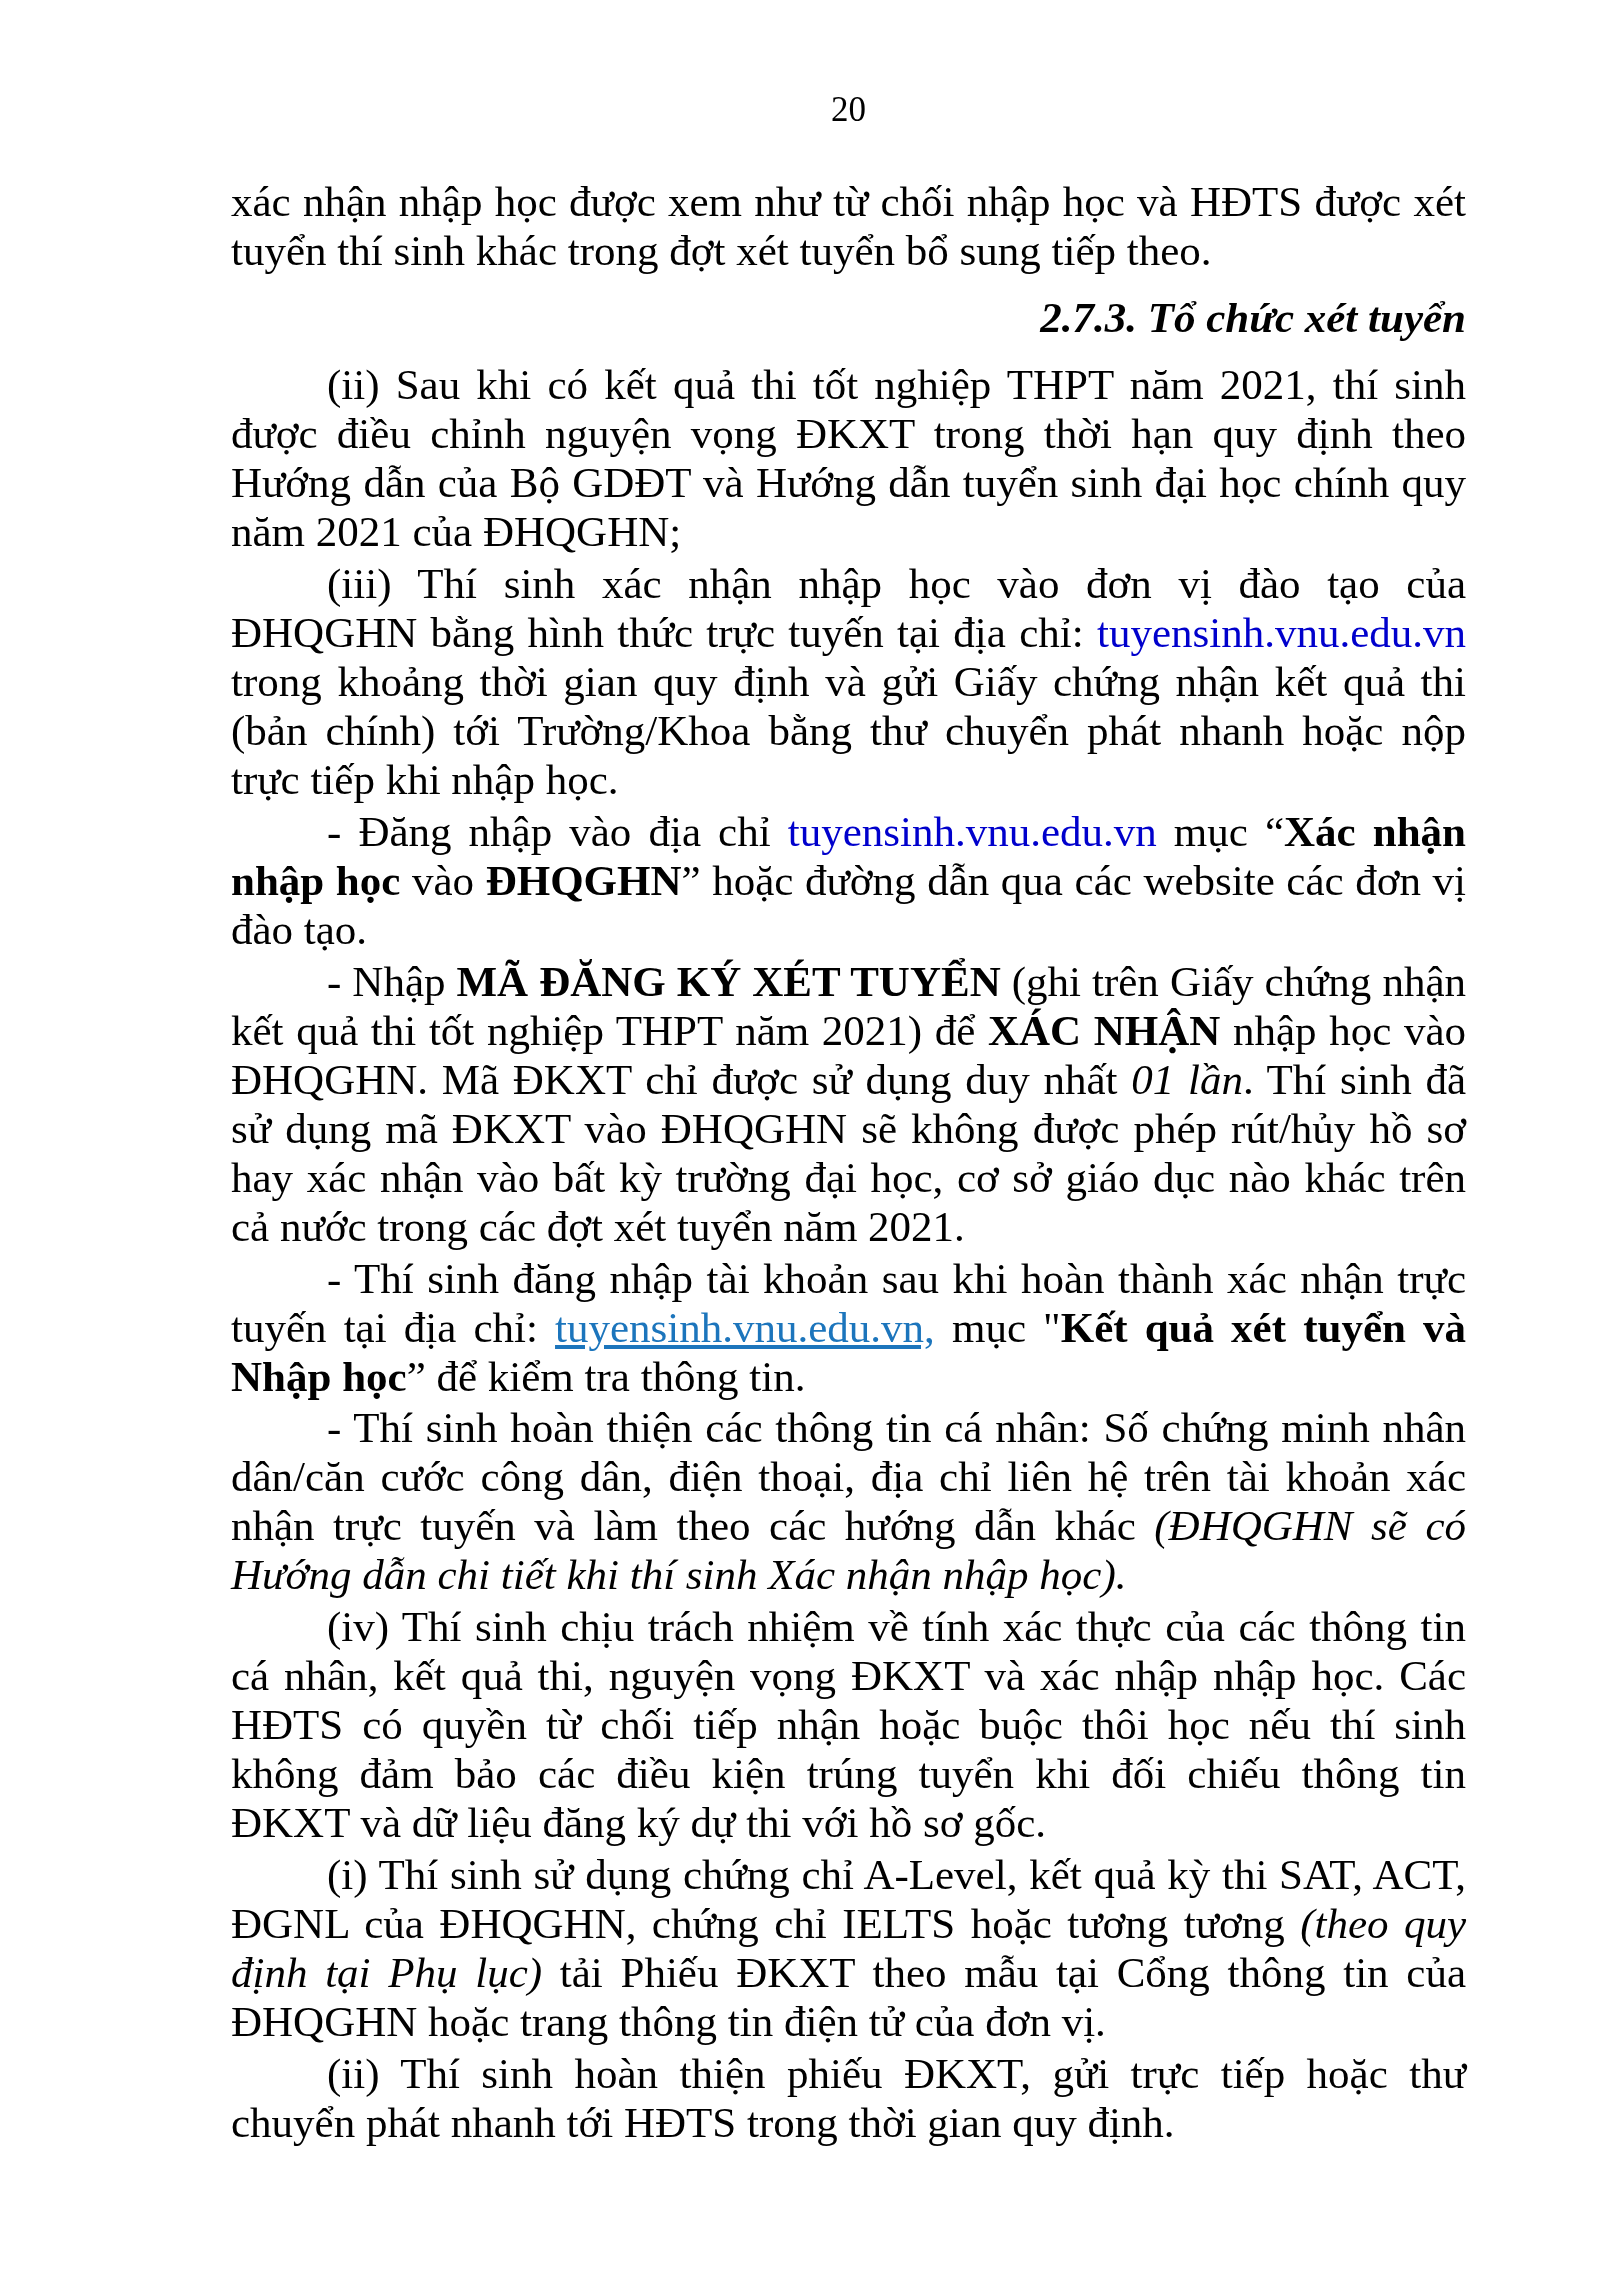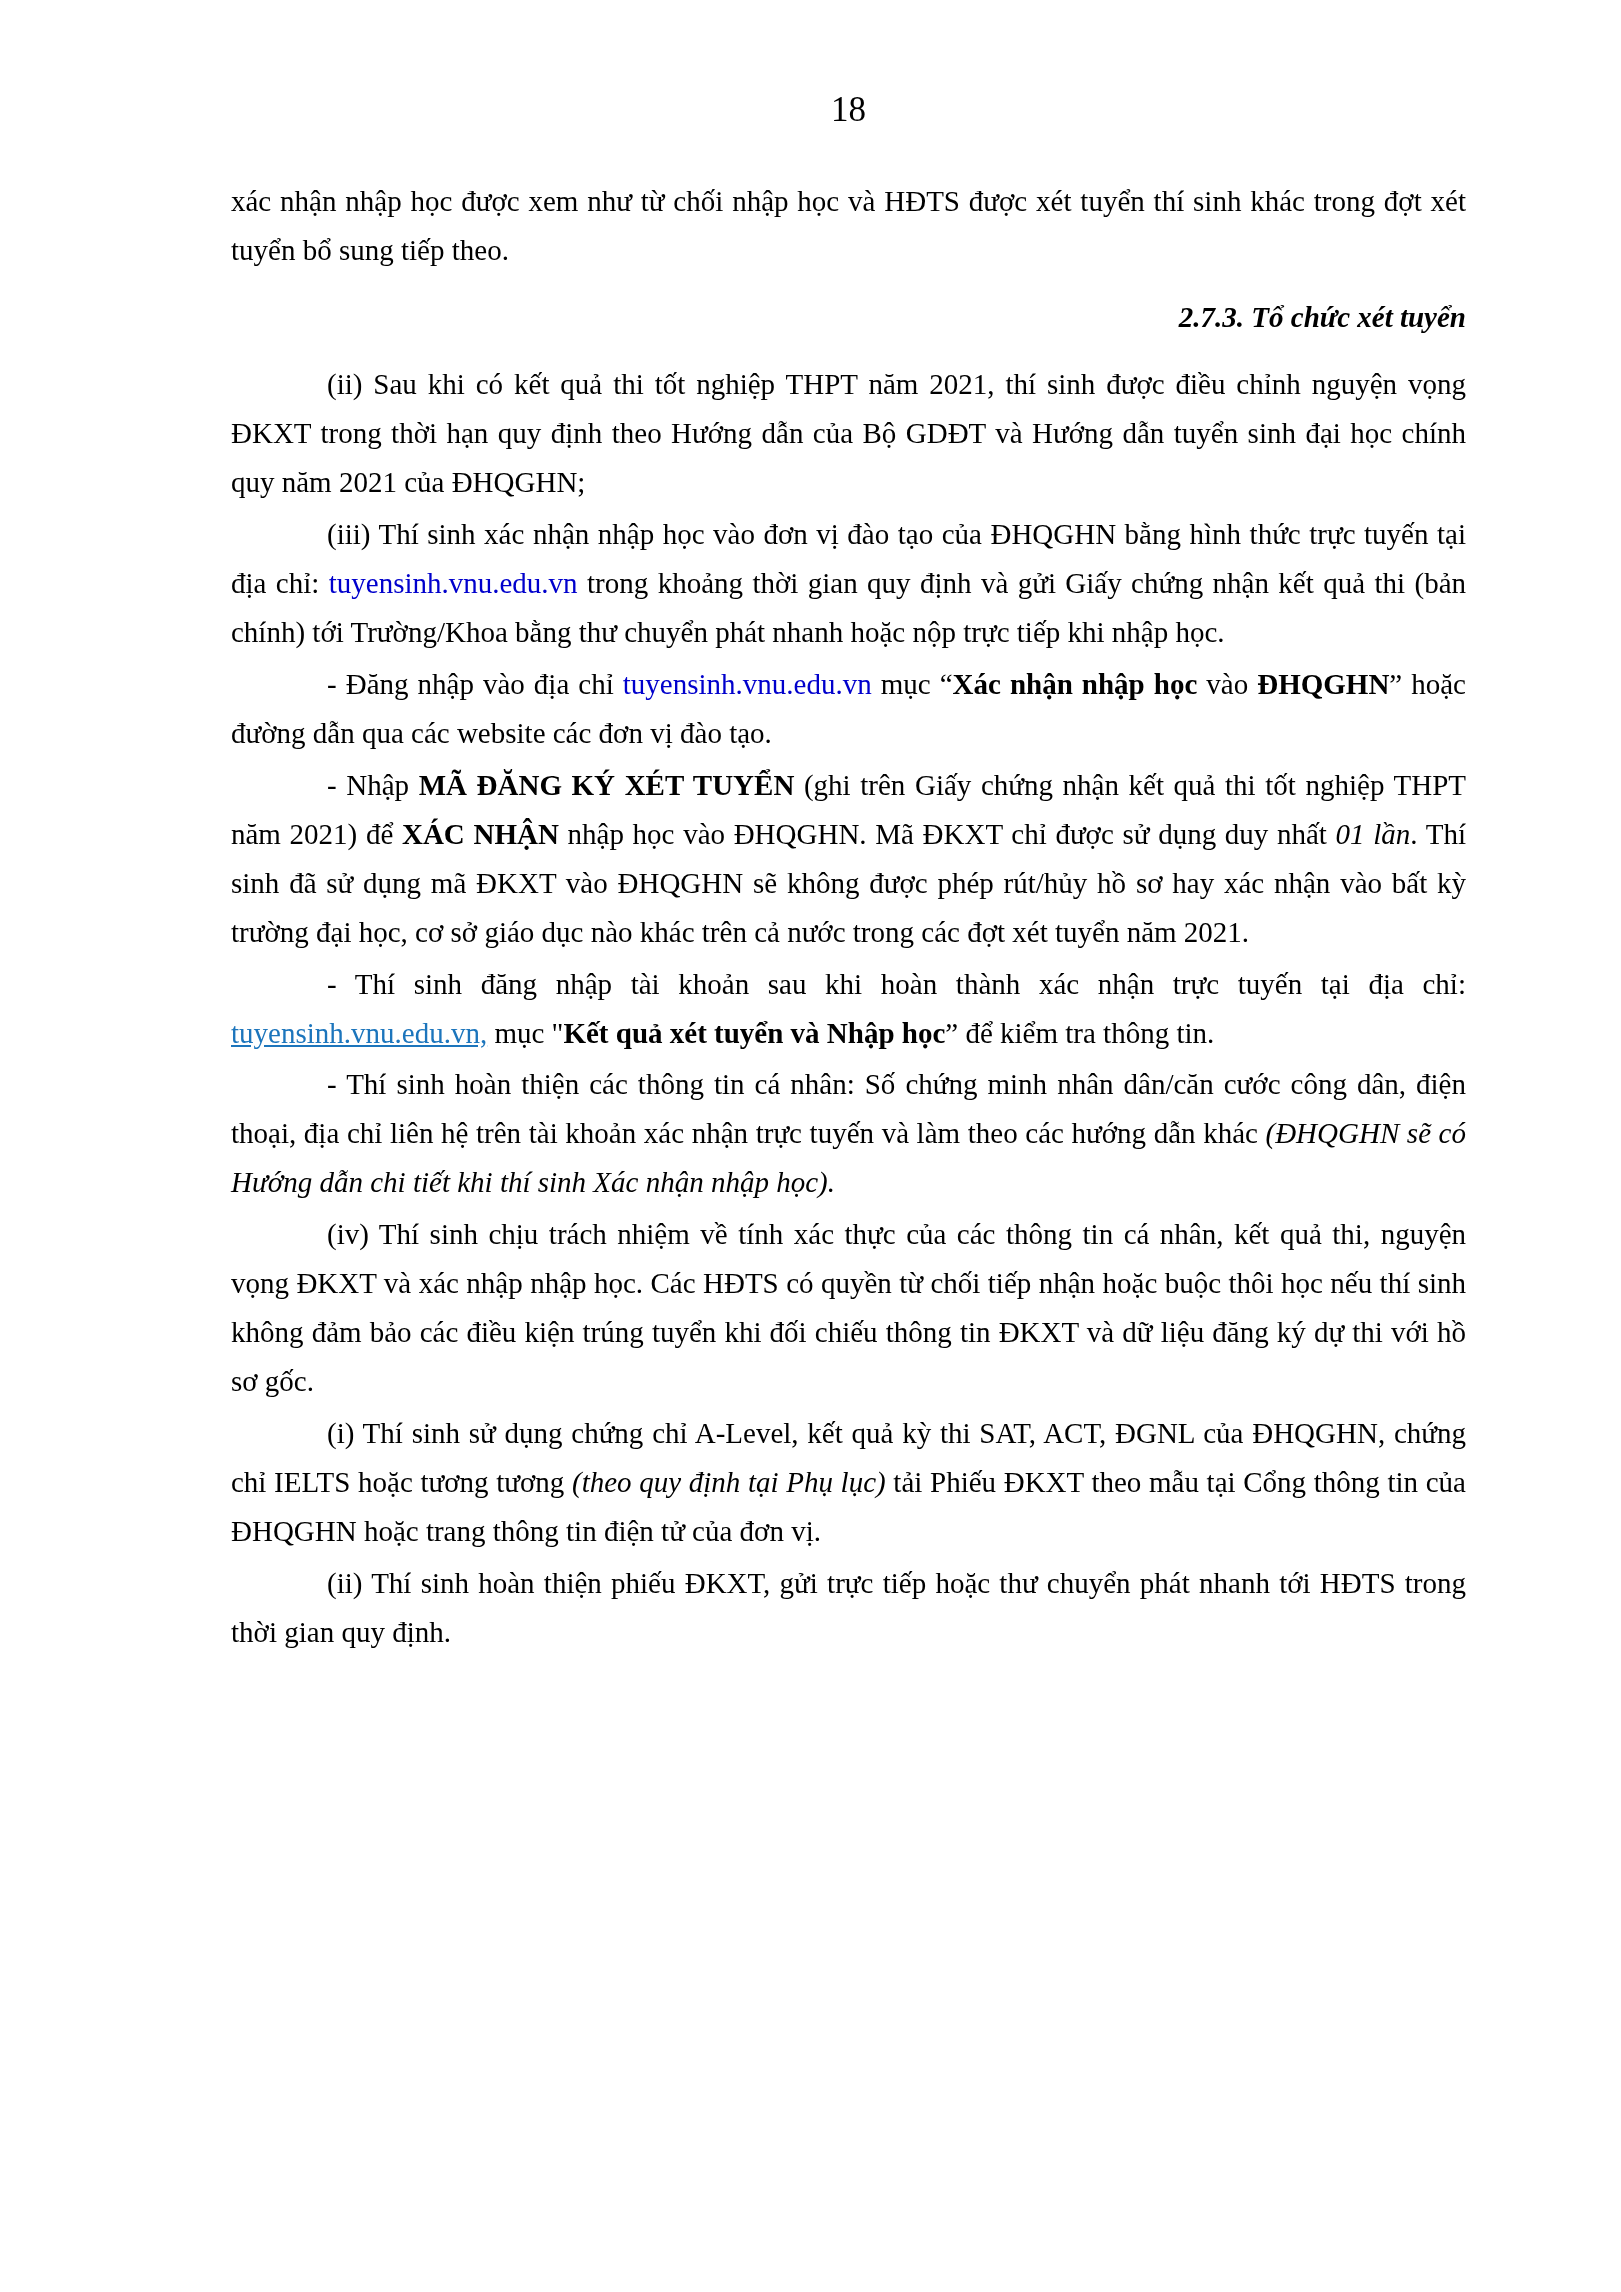--- a/index.html
+++ b/index.html
@@ -18,21 +18,21 @@
     padding: 86px 155px 0 231px;
     box-sizing: border-box;
   }
   .page-number {
     text-align: center;
     font-size: 35px;
     line-height: 48px;
   }
   .doc-body {
     margin-top: 43px;
-    font-size: 29px;
+    font-size: 43px;
     line-height: 49px;
     text-align: justify;
   }
   .para {
     margin: 2.9px 0;
     text-indent: 96px;
   }
   .para.body-flush { text-indent: 0; }
   .para.heading-bold-italic {
     text-indent: 0;
@@ -57,21 +57,21 @@
   a.link2 {
     color: var(--link-secondary, #1c75bc);
     text-decoration: underline;
     cursor: pointer;
   }
 </style>
 </head>
 <body>
 
 <div class="page">
-  <div class="page-number">18</div>
+  <div class="page-number">20</div>
   <div class="doc-body">
       <p class="para body-flush"><span>xác nhận nhập học được xem như từ chối nhập học và HĐTS được xét tuyển thí sinh khác trong đợt xét tuyển bổ sung tiếp theo.</span></p>
       <p class="para heading-bold-italic"><span>2.7.3. Tổ chức xét tuyển</span></p>
       <p class="para body-indent"><span>(ii) Sau khi có kết quả thi tốt nghiệp THPT năm 2021, thí sinh được điều chỉnh nguyện vọng ĐKXT trong thời hạn quy định theo Hướng dẫn của Bộ GDĐT và Hướng dẫn tuyển sinh đại học chính quy năm 2021 của ĐHQGHN;</span></p>
       <p class="para body-indent"><span>(iii) Thí sinh xác nhận nhập học vào đơn vị đào tạo của ĐHQGHN bằng hình thức trực tuyến tại địa chỉ: </span><a class="link">tuyensinh.vnu.edu.vn</a><span> trong khoảng thời gian quy định và gửi Giấy chứng nhận kết quả thi (bản chính) tới Trường/Khoa bằng thư chuyển phát nhanh hoặc nộp trực tiếp khi nhập học.</span></p>
       <p class="para body-indent"><span>- Đăng nhập vào địa chỉ </span><a class="link">tuyensinh.vnu.edu.vn</a><span> mục “</span><span class="b">Xác nhận nhập học</span><span> vào </span><span class="b">ĐHQGHN</span><span>” hoặc đường dẫn qua các website các đơn vị đào tạo.</span></p>
       <p class="para body-indent"><span>- Nhập </span><span class="b">MÃ ĐĂNG KÝ XÉT TUYỂN</span><span> (ghi trên Giấy chứng nhận kết quả thi tốt nghiệp THPT năm 2021) để </span><span class="b">XÁC NHẬN</span><span> nhập học vào ĐHQGHN. Mã ĐKXT chỉ được sử dụng duy nhất </span><span class="bi">01 lần</span><span>. Thí sinh đã sử dụng mã ĐKXT vào ĐHQGHN sẽ không được phép rút/hủy hồ sơ hay xác nhận vào bất kỳ trường đại học, cơ sở giáo dục nào khác trên cả nước trong các đợt xét tuyển năm 2021.</span></p>
       <p class="para body-indent"><span>- Thí sinh đăng nhập tài khoản sau khi hoàn thành xác nhận trực tuyến tại địa chỉ: </span><a class="link2">tuyensinh.vnu.edu.vn,</a><span> mục "</span><span class="b">Kết quả xét tuyển và Nhập học</span><span>” để kiểm tra thông tin.</span></p>
       <p class="para body-indent"><span>- Thí sinh hoàn thiện các thông tin cá nhân: Số chứng minh nhân dân/căn cước công dân, điện thoại, địa chỉ liên hệ trên tài khoản xác nhận trực tuyến và làm theo các hướng dẫn khác </span><span class="i">(ĐHQGHN sẽ có Hướng dẫn chi tiết khi thí sinh Xác nhận nhập học).</span></p>
       <p class="para body-indent"><span>(iv) Thí sinh chịu trách nhiệm về tính xác thực của các thông tin cá nhân, kết quả thi, nguyện vọng ĐKXT và xác nhập nhập học. Các HĐTS có quyền từ chối tiếp nhận hoặc buộc thôi học nếu thí sinh không đảm bảo các điều kiện trúng tuyển khi đối chiếu thông tin ĐKXT và dữ liệu đăng ký dự thi với hồ sơ gốc.</span></p>

